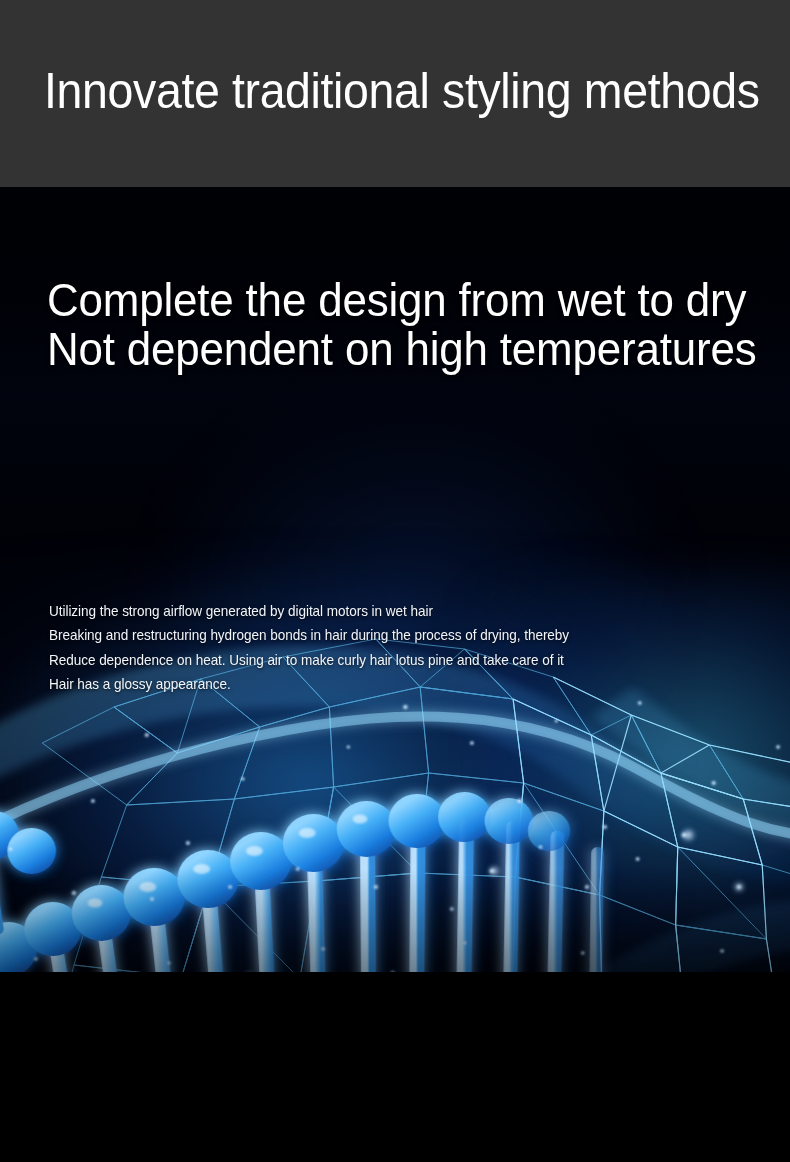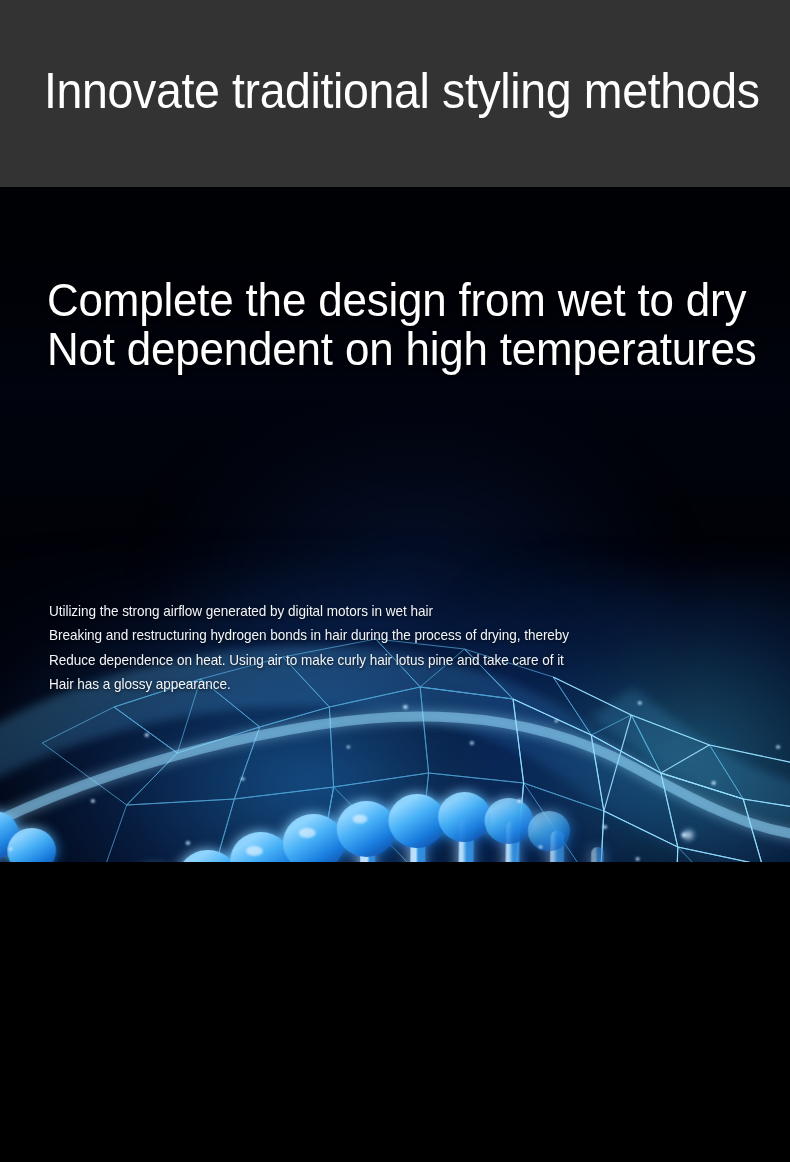--- a/index.html
+++ b/index.html
@@ -8,21 +8,21 @@
     background: #000;
   }
   body {
     font-family: "Liberation Sans", sans-serif;
     -webkit-font-smoothing: antialiased;
   }
 
   .page {
     position: relative;
     width: 790px;
-    height: 862px;
+    height: 972px;
     overflow: hidden;
     background: #000;
   }
 
   
   .header-bar {
     position: absolute;
     left: 0; top: 0;
     width: 790px;
     height: 187px;

